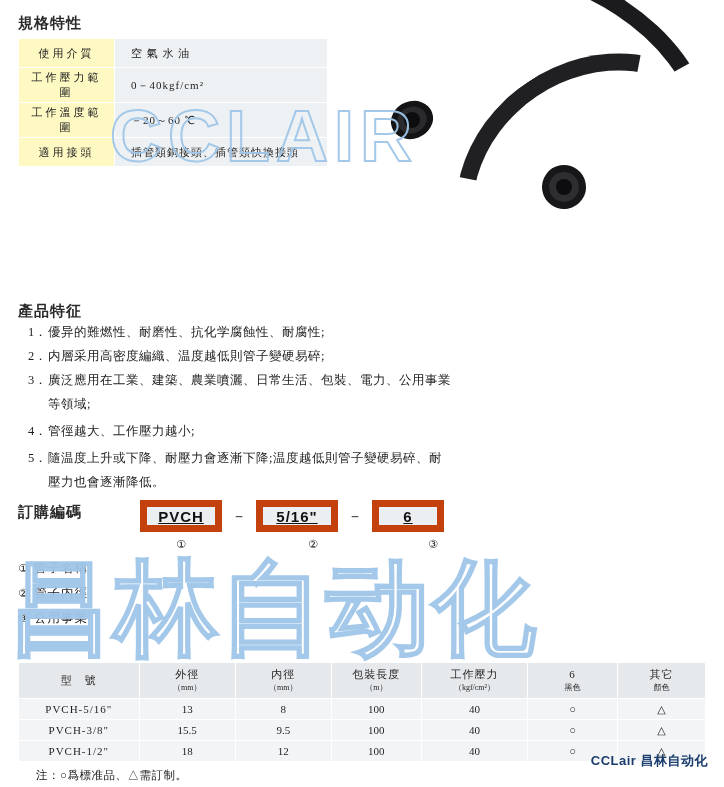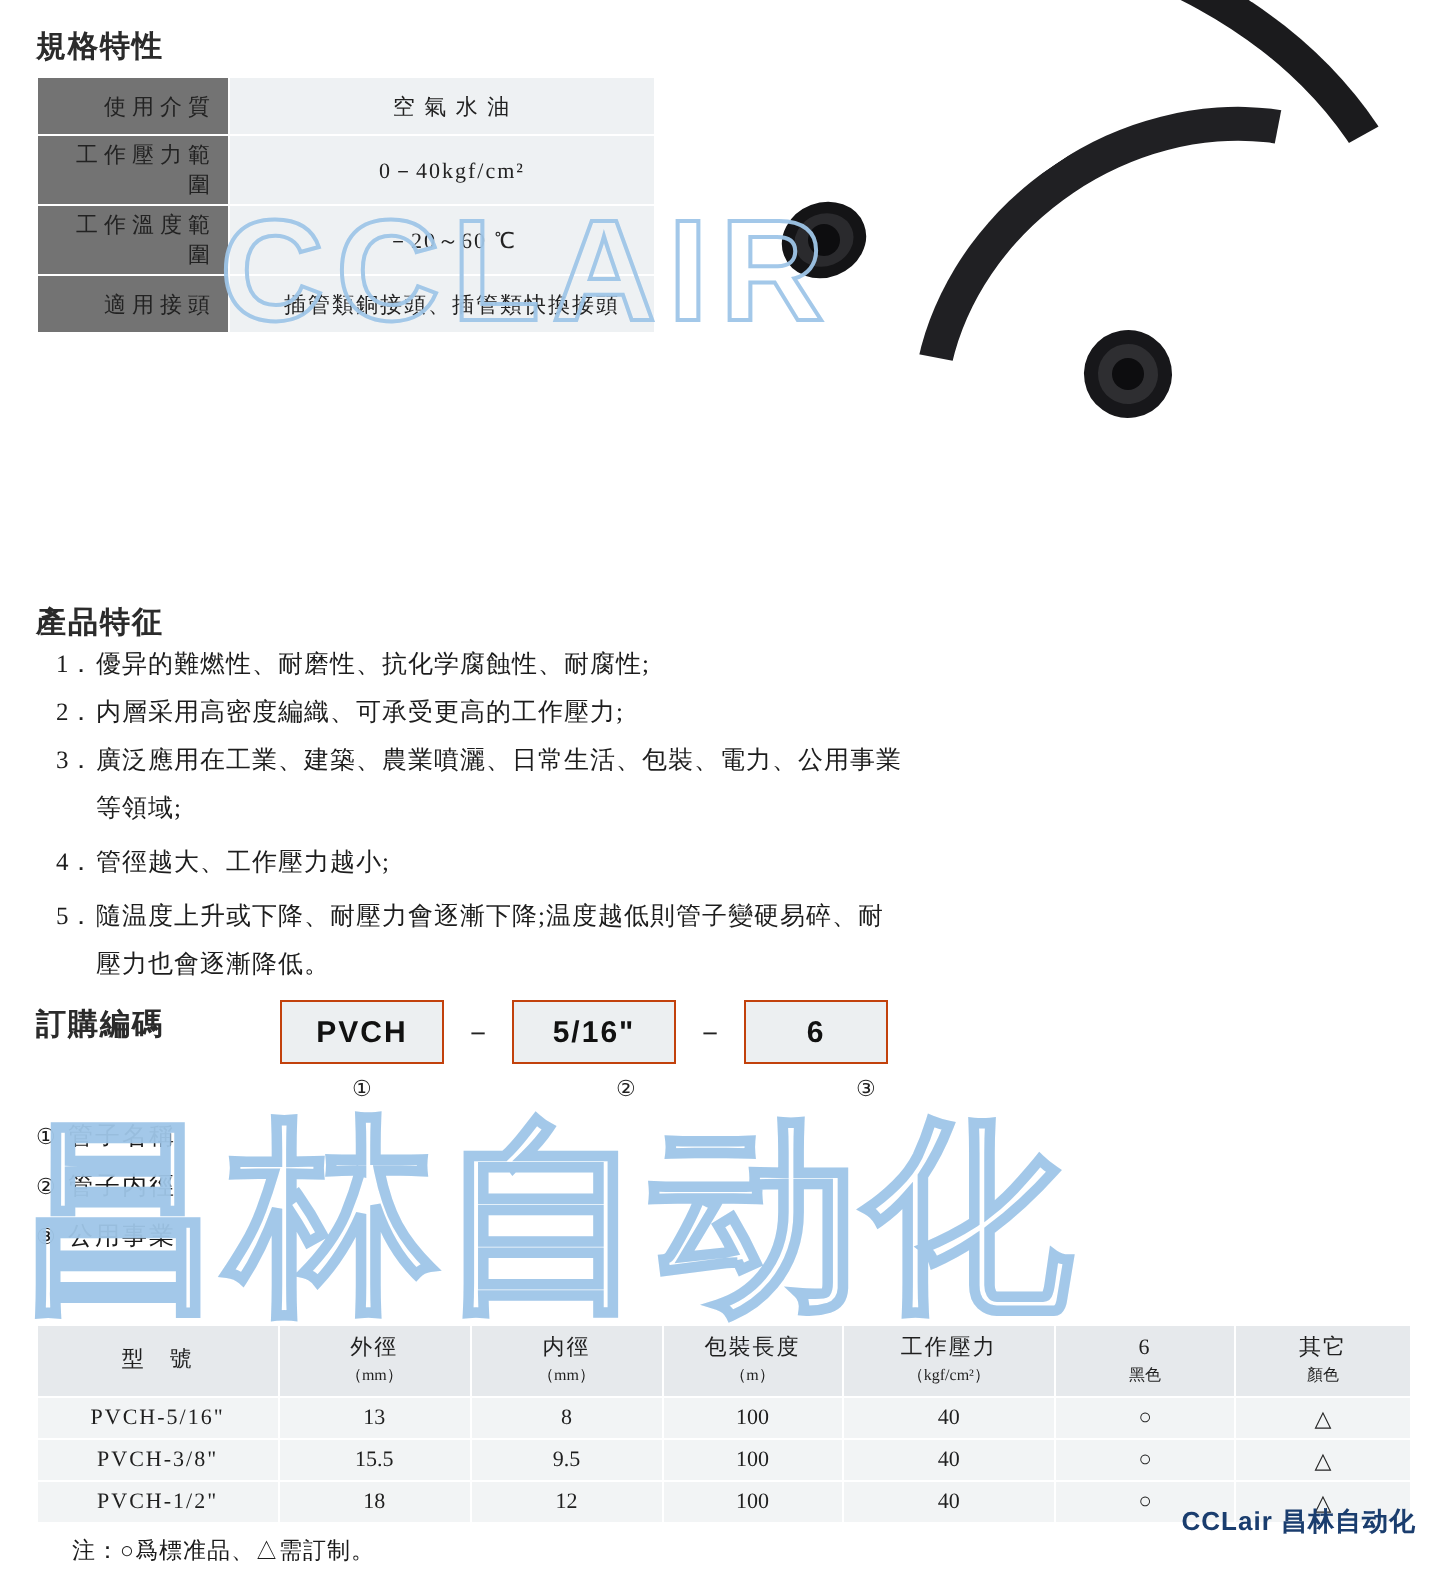--- a/index.html
+++ b/index.html
@@ -34,28 +34,28 @@
     font-size: 11px;
   }
   .spec-table td {
     border: 1px solid #ffffff;
     height: 29px;
     padding: 2px 6px;
     vertical-align: middle;
   }
   .spec-table td.k {
     width: 96px;
-    background: #737373;
-    text-align: right;
+    background: #fef9c3;
+    text-align: center;
     letter-spacing: 3px;
     color: #222;
   }
   .spec-table td.v {
     background: #eef1f3;
-    text-align: center;
+    text-align: left;
     padding-left: 16px;
     color: #222;
     letter-spacing: 1px;
   }
 
   
   .photo {
     position: absolute;
     left: 330px;
     top: 0;
@@ -115,31 +115,32 @@
     color: #1d1d1d;
   }
   .features .row { display: flex; margin-bottom: 3px; }
   .features .num { width: 20px; flex: 0 0 20px; }
   .features .txt { flex: 1; letter-spacing: .5px; }
   .features .cont { margin-left: 20px; letter-spacing: .5px; font-family: Liberation Serif, serif; }
 
   
   .code-boxes { position: absolute; left: 140px; top: 500px; display: flex; align-items: center; }
   .code-box {
-    border: 1px solid #c2410c;
+    border: 7px solid #c2410c;
     background: #eceff1;
     height: 32px;
     display: flex;
     align-items: center;
     justify-content: center;
     font-family: "Liberation Sans", sans-serif;
     font-weight: bold;
     font-size: 15px;
     letter-spacing: 1px;
     color: #111;
+    text-decoration: underline;
   }
   .cb1 { width: 82px; }
   .cb2 { width: 82px; }
   .cb3 { width: 72px; }
   .dash { width: 34px; text-align: center; font-size: 15px; color: #222; }
   .circ-row { position: absolute; left: 140px; top: 538px; width: 310px; height: 16px; }
   .circ {
     position: absolute;
     font-size: 11px;
     color: #222;
@@ -257,21 +258,21 @@
 
 <div class="sec-title" style="left:18px; top:302px;">產品特征</div>
 
 <div class="features">
   <div class="row">
     <span class="num">1．</span>
     <span class="txt">優异的難燃性、耐磨性、抗化学腐蝕性、耐腐性;</span>
   </div>
   <div class="row">
     <span class="num">2．</span>
-    <span class="txt">内層采用高密度編織、可承受更高的工作壓力;</span>
+    <span class="txt">内層采用高密度編織、温度越低則管子變硬易碎;</span>
   </div>
   <div class="row">
     <span class="num">3．</span>
     <span class="txt">廣泛應用在工業、建築、農業噴灑、日常生活、包裝、電力、公用事業</span>
   </div>
   <div class="cont">等領域;</div>
   <div class="row" style="margin-top:6px;">
     <span class="num">4．</span>
     <span class="txt">管徑越大、工作壓力越小;</span>
   </div>

